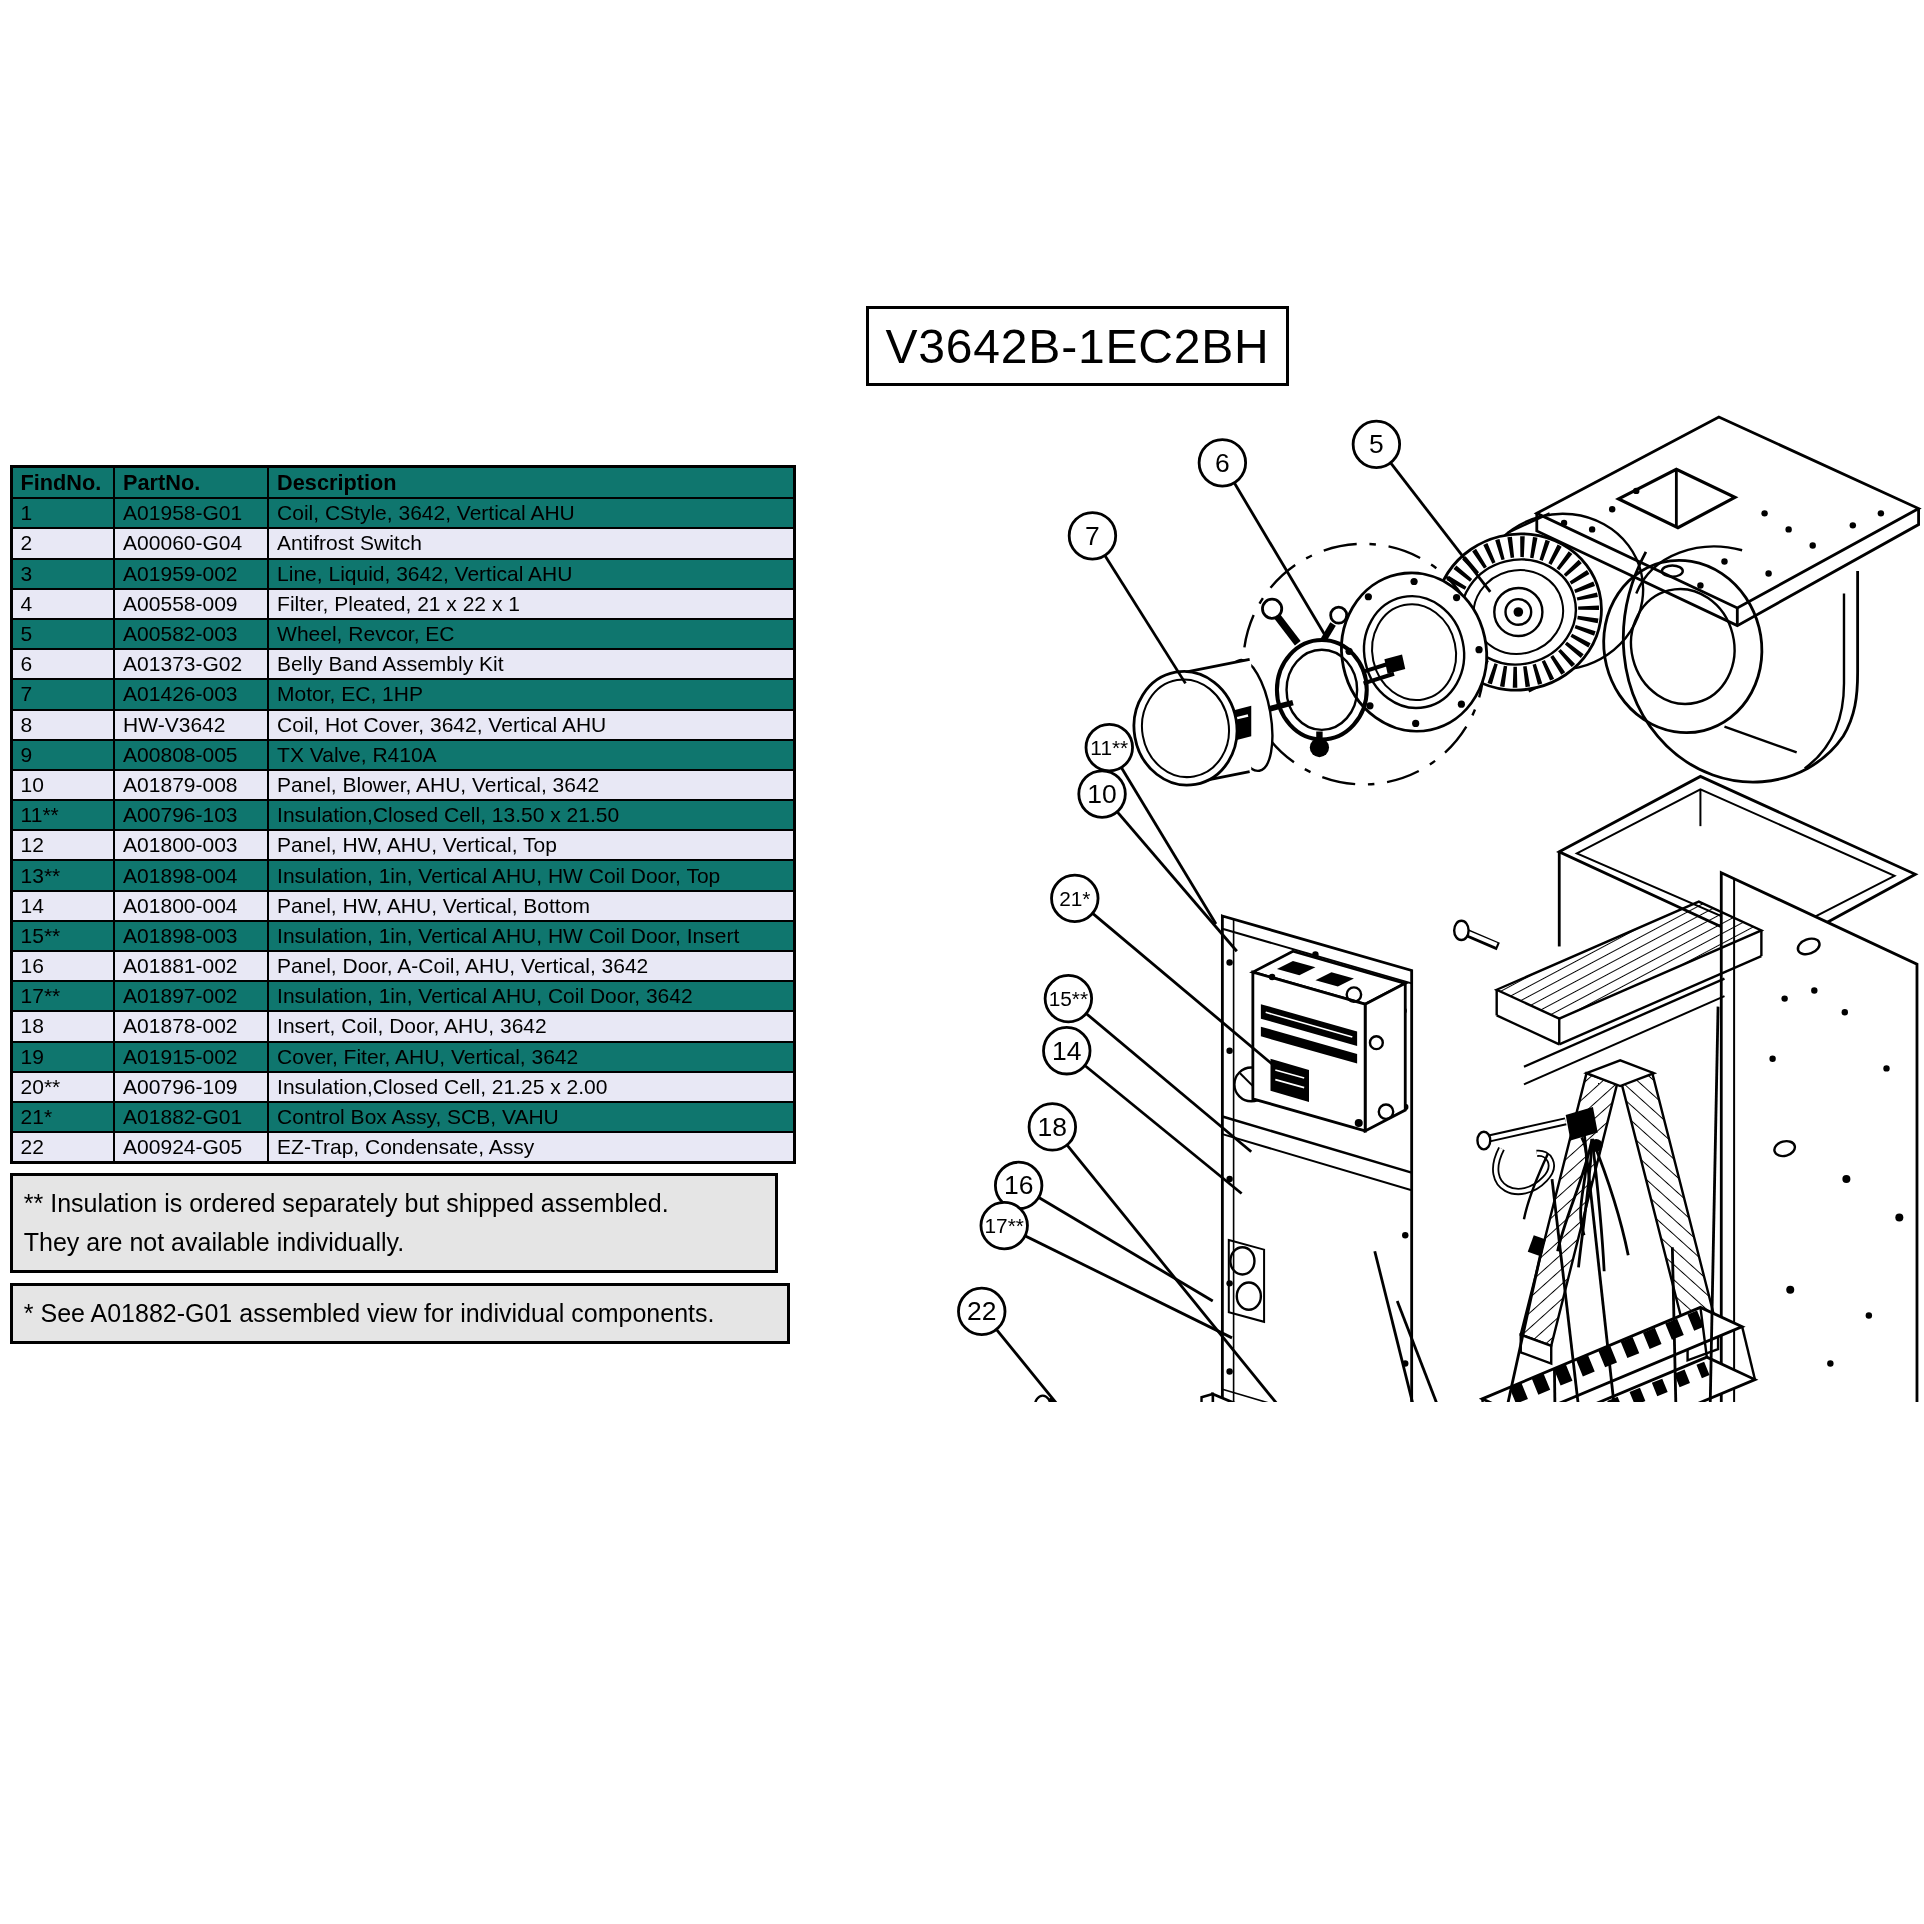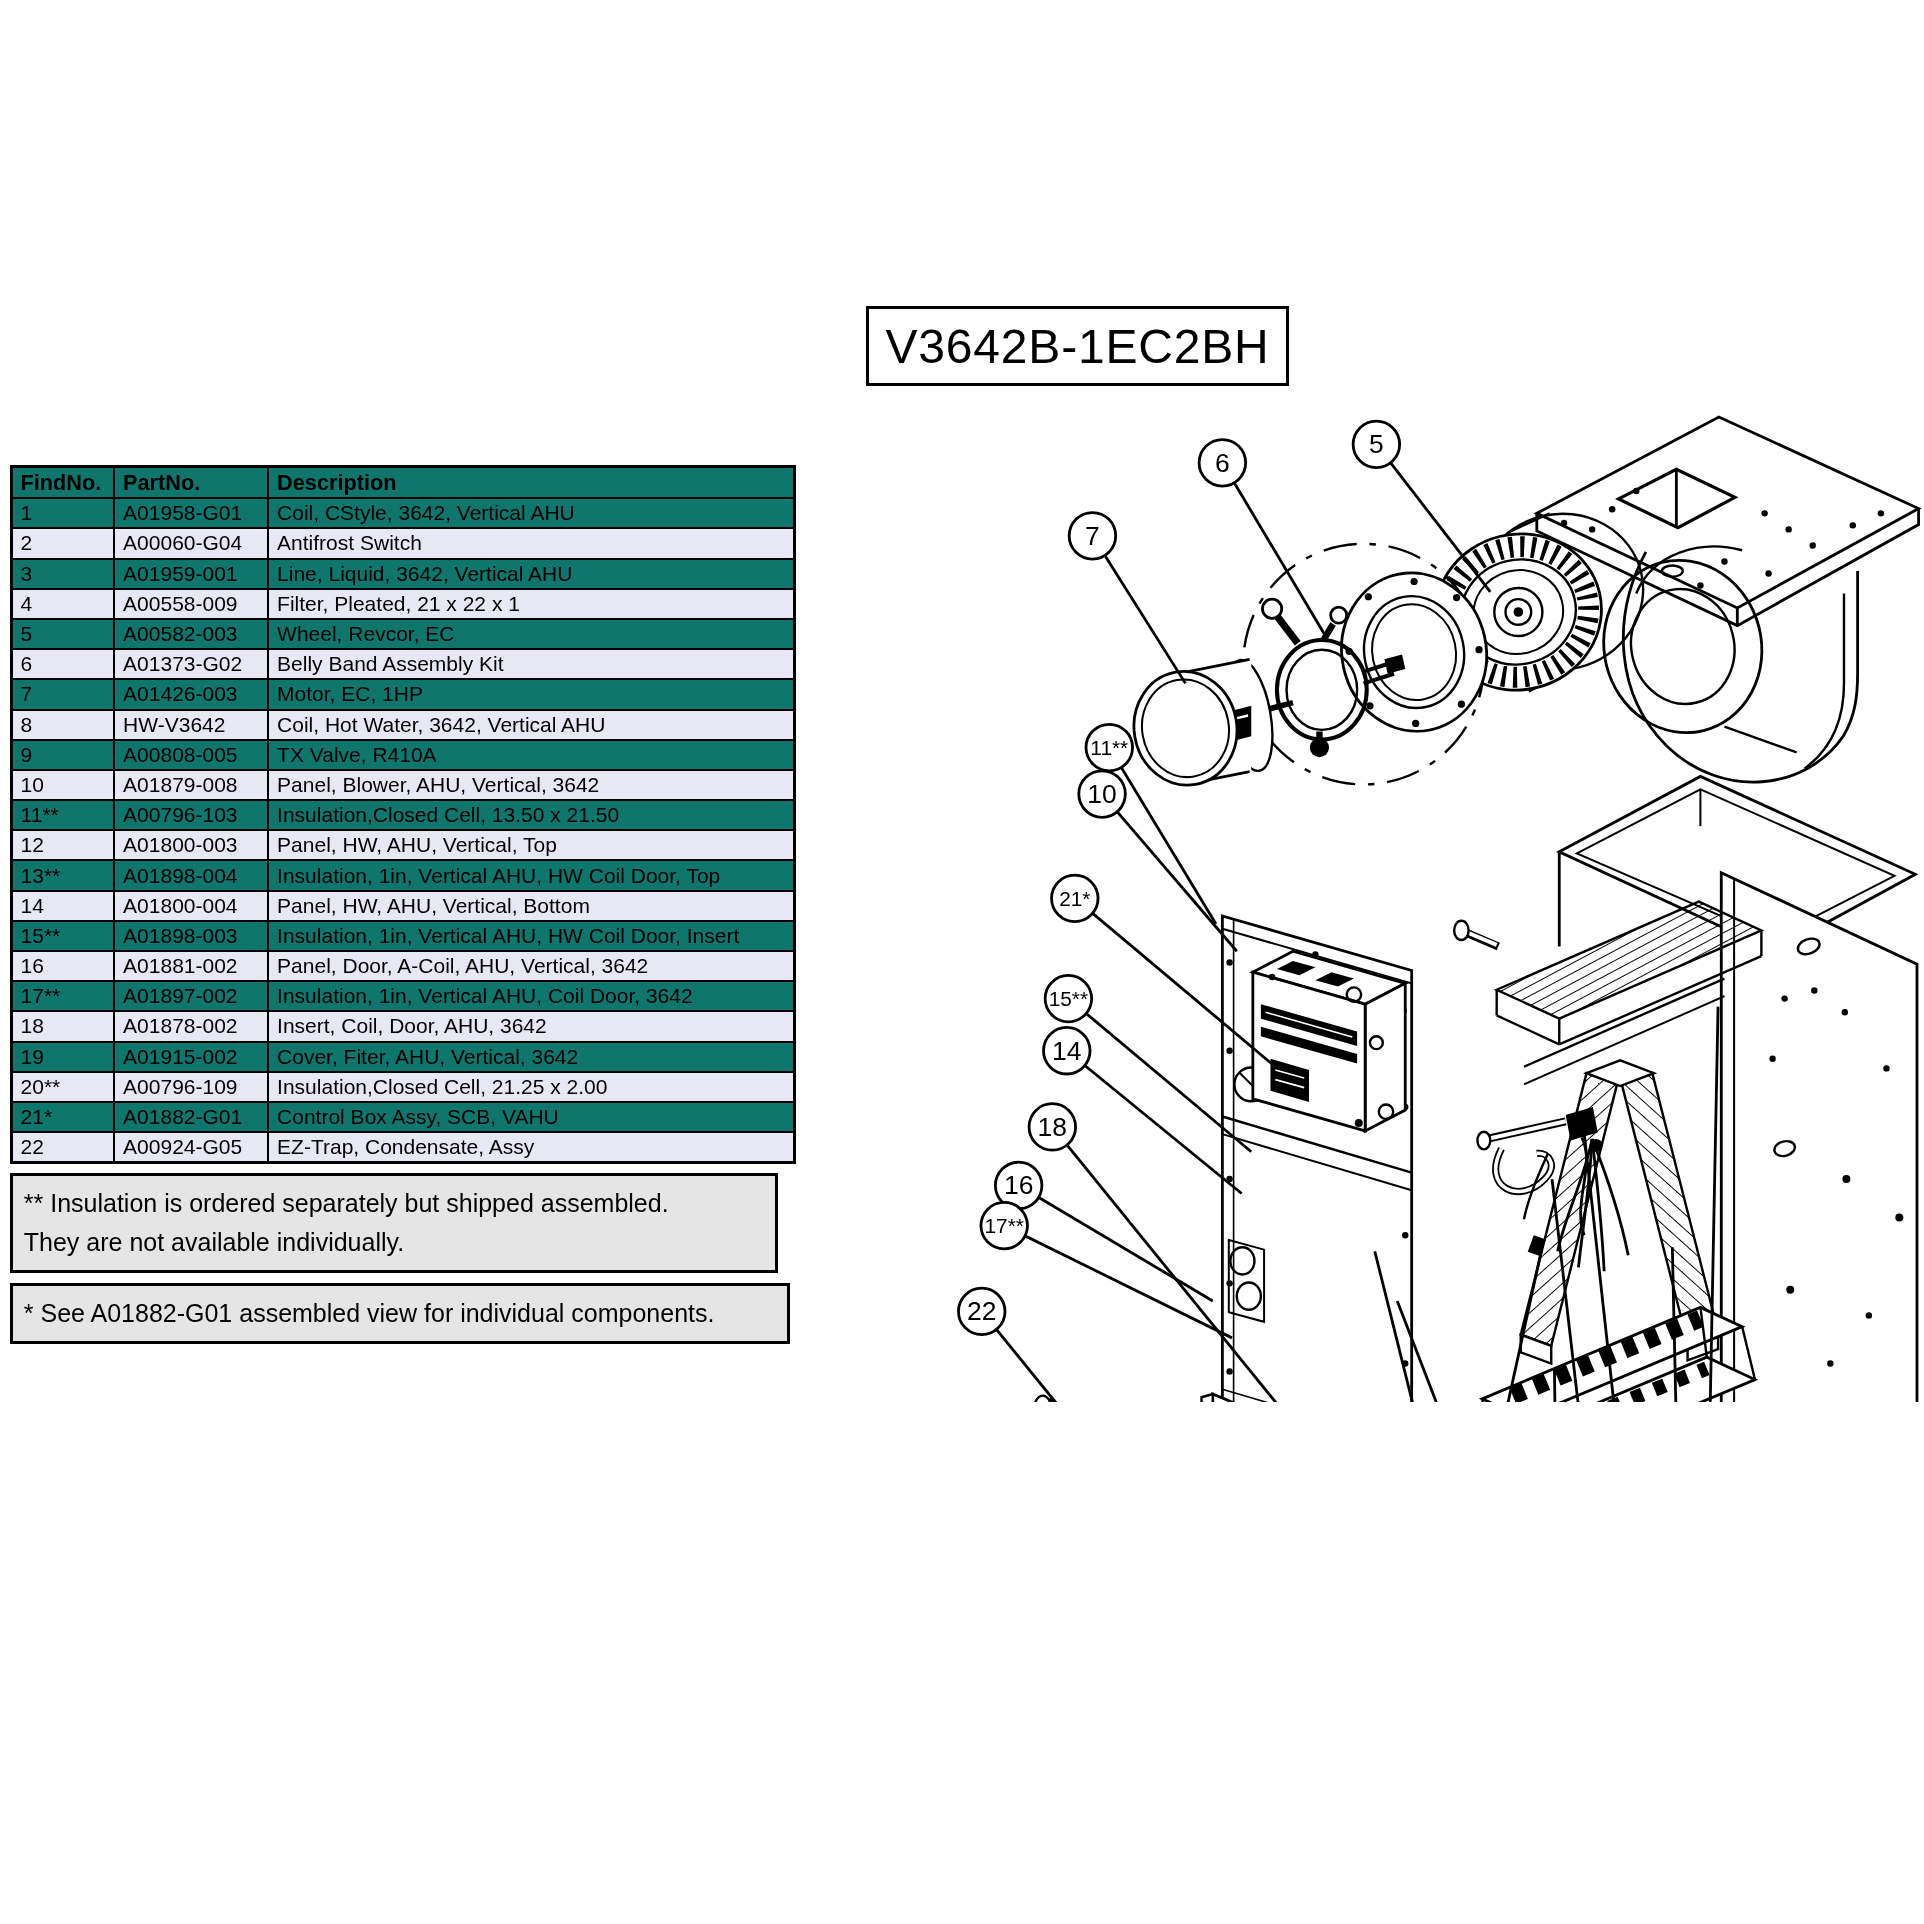--- a/index.html
+++ b/index.html
@@ -55,21 +55,21 @@
             <td>A01958-G01</td>
             <td>Coil, CStyle, 3642, Vertical AHU</td>
           </tr>
           <tr class="alt">
             <td>2</td>
             <td>A00060-G04</td>
             <td>Antifrost Switch</td>
           </tr>
           <tr>
             <td>3</td>
-            <td>A01959-001</td>
+            <td>A01959-002</td>
             <td>Line, Liquid, 3642, Vertical AHU</td>
           </tr>
           <tr class="alt">
             <td>4</td>
             <td>A00558-009</td>
             <td>Filter, Pleated, 21 x 22 x 1</td>
           </tr>
           <tr>
             <td>5</td>
             <td>A00582-003</td>
@@ -81,21 +81,21 @@
             <td>Belly Band Assembly Kit</td>
           </tr>
           <tr>
             <td>7</td>
             <td>A01426-003</td>
             <td>Motor, EC, 1HP</td>
           </tr>
           <tr class="alt">
             <td>8</td>
             <td>HW-V3642</td>
-            <td>Coil, Hot Water, 3642, Vertical AHU</td>
+            <td>Coil, Hot Cover, 3642, Vertical AHU</td>
           </tr>
           <tr>
             <td>9</td>
             <td>A00808-005</td>
             <td>TX Valve, R410A</td>
           </tr>
           <tr class="alt">
             <td>10</td>
             <td>A01879-008</td>
             <td>Panel, Blower, AHU, Vertical, 3642</td>

